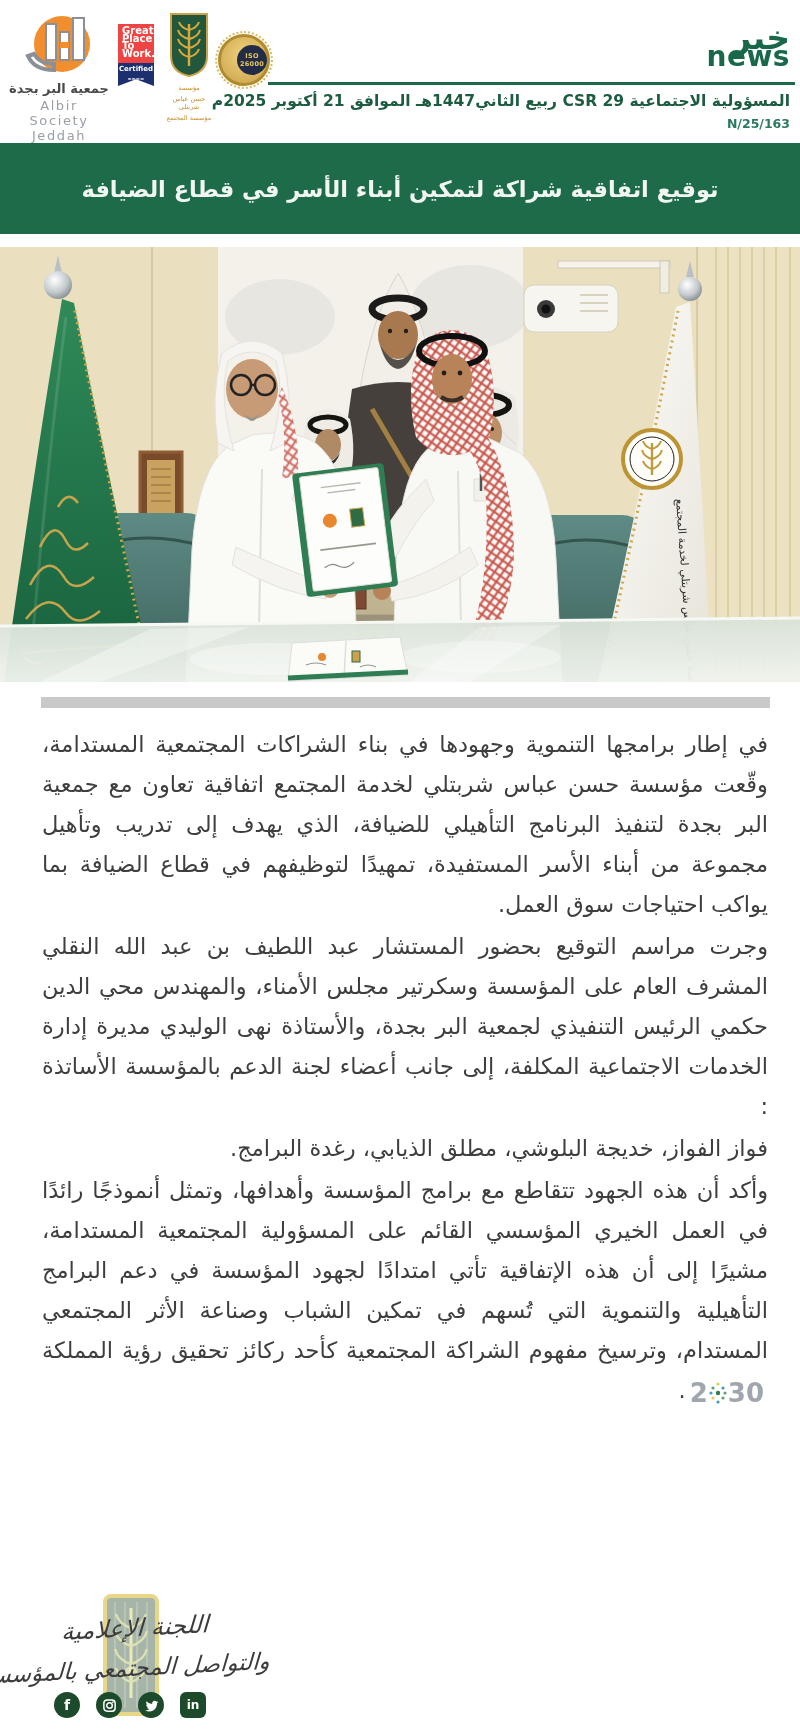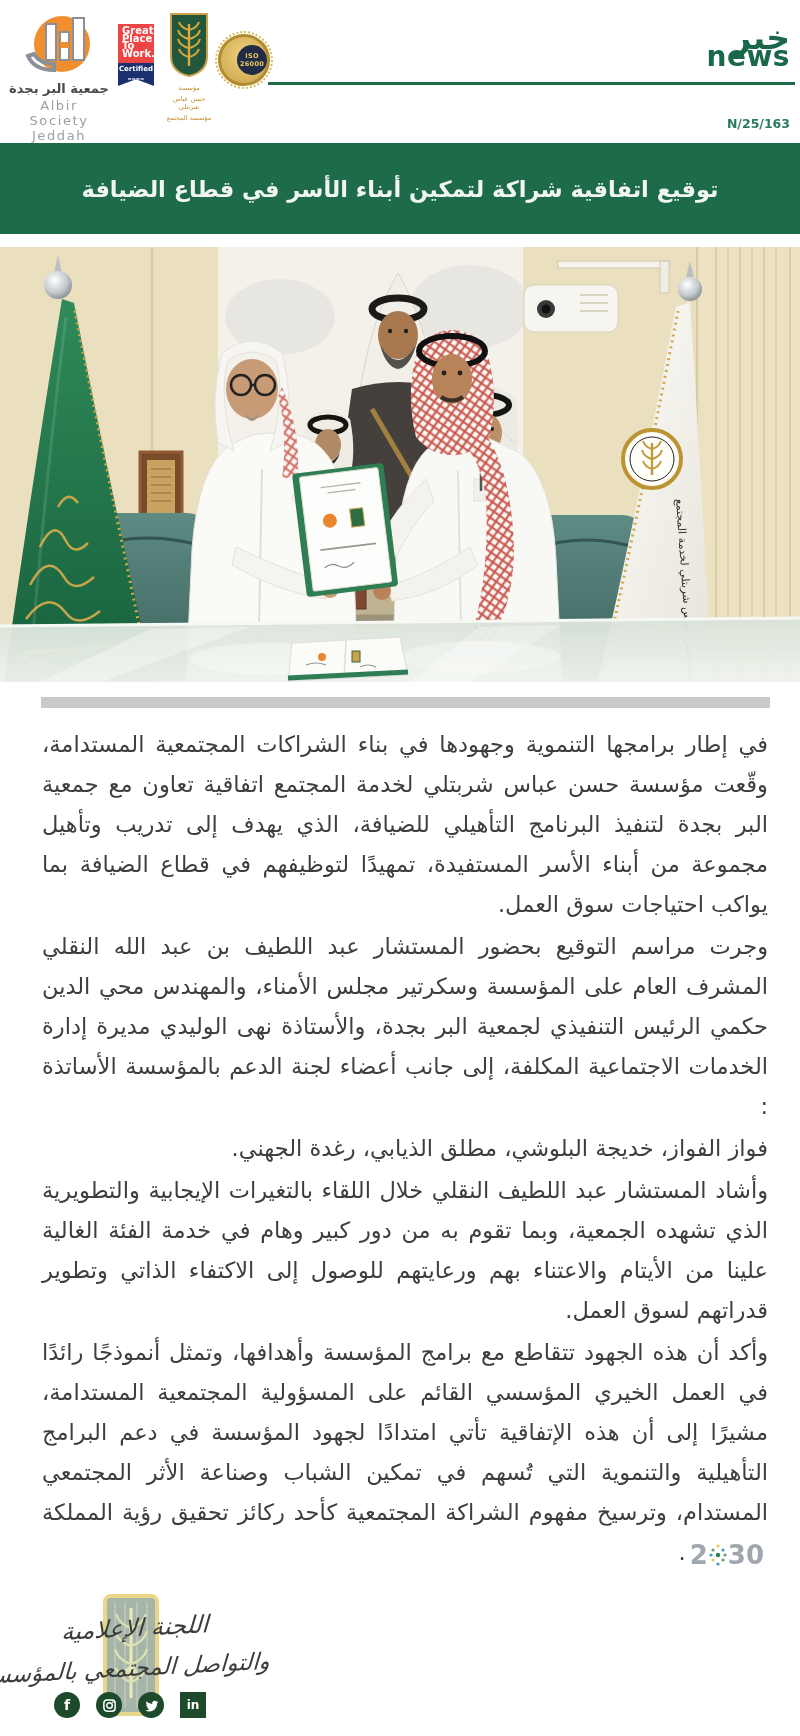--- a/index.html
+++ b/index.html
@@ -48,21 +48,21 @@
   
   .wm-logo{position:absolute;left:103px;top:1594px;width:56px;height:122px;opacity:.82;}
   .callig{position:absolute;direction:rtl;color:#3c3c3c;font-family:"DejaVu Serif",serif;
           font-style:italic;transform:rotate(-3deg) skewX(-6deg);white-space:nowrap;}
   .callig.l1{left:55px;top:1614px;width:160px;text-align:center;font-size:24px;}
   .callig.l2{left:30px;top:1654px;width:240px;text-align:center;font-size:23px;}
   .social{position:absolute;left:54px;top:1692px;display:flex;gap:16px;}
   .sicon{width:26px;height:26px;background:#1c4a2b;color:#fff;display:flex;
          align-items:center;justify-content:center;cursor:pointer;}
   .sicon.round{border-radius:50%;}
-  .sicon.square{border-radius:0;}
+  .sicon.square{border-radius:6px;}
   .sicon .glyph{font-size:14px;font-weight:bold;font-family:"DejaVu Sans",sans-serif;}
   .sicon .glyph.small{font-size:12px;}
 </style>
 </head>
 <body>
 
 <div id="page">
 
   <div class="header">
 
@@ -114,20 +114,21 @@
 
     <div class="iso">
       <div class="inner">ISO 26000</div>
     </div>
 
     <div class="news-ar">خبر</div>
     <div class="news-en">news</div>
   </div>
 
   <div class="hrule"></div>
+  <div class="dateline">المسؤولية الاجتماعية CSR 29 ربيع الثاني1447هـ الموافق 21 أكتوبر 2025م</div>
   <div class="refnum">N/25/163</div>
 
   <div class="banner">
     <h1>توقيع اتفاقية شراكة لتمكين أبناء الأسر في قطاع الضيافة</h1>
   </div>
 
   <div class="photo">
   <svg width="800" height="435" viewBox="0 0 800 435">
     <defs>
       <linearGradient id="flagGreen" x1="0" y1="0" x2="0" y2="1">
@@ -362,22 +363,21 @@
       <path d="M360,420 q8,-4 16,0" stroke="#999" stroke-width="1.2" fill="none"></path>
     </g>
   </svg>
   </div>
 
   <div class="divider"></div>
 
   <div class="article">
     <p>في إطار برامجها التنموية وجهودها في بناء الشراكات المجتمعية المستدامة، وقّعت مؤسسة حسن عباس شربتلي لخدمة المجتمع اتفاقية تعاون مع جمعية البر بجدة لتنفيذ البرنامج التأهيلي للضيافة، الذي يهدف إلى تدريب وتأهيل مجموعة من أبناء الأسر المستفيدة، تمهيدًا لتوظيفهم في قطاع الضيافة بما يواكب احتياجات سوق العمل.</p>
     <p>وجرت مراسم التوقيع بحضور المستشار عبد اللطيف بن عبد الله النقلي المشرف العام على المؤسسة وسكرتير مجلس الأمناء، والمهندس محي الدين حكمي الرئيس التنفيذي لجمعية البر بجدة، والأستاذة نهى الوليدي مديرة إدارة الخدمات الاجتماعية المكلفة، إلى جانب أعضاء لجنة الدعم بالمؤسسة الأساتذة :</p>
-    <p>فواز الفواز، خديجة البلوشي، مطلق الذيابي، رغدة الجهني.</p>
-    <p>وأشاد المستشار عبد اللطيف النقلي خلال اللقاء بالتغيرات الإيجابية والتطويرية الذي تشهده الجمعية، وبما تقوم به من دور كبير وهام في خدمة الفئة الغالية علينا من الأيتام والاعتناء بهم ورعايتهم للوصول إلى الاكتفاء الذاتي وتطوير قدراتهم لسوق العمل.</p>
+    <p>فواز الفواز، خديجة البلوشي، مطلق الذيابي، رغدة البرامج.</p>
     <p><span>وأكد أن هذه الجهود تتقاطع مع برامج المؤسسة وأهدافها، وتمثل أنموذجًا رائدًا في العمل الخيري المؤسسي القائم على المسؤولية المجتمعية المستدامة، مشيرًا إلى أن هذه الإتفاقية تأتي امتدادًا لجهود المؤسسة في دعم البرامج التأهيلية والتنموية التي تُسهم في تمكين الشباب وصناعة الأثر المجتمعي المستدام، وترسيخ مفهوم الشراكة المجتمعية كأحد ركائز تحقيق رؤية المملكة</span><span class="v2030">
           <span class="digit">2</span>
           <svg width="20" height="24" viewBox="0 0 20 24">
             <circle cx="10" cy="3" r="1.6" fill="#e3cf4e"></circle>
             <circle cx="5" cy="7" r="1.6" fill="#58a56f"></circle>
             <circle cx="15" cy="7" r="1.6" fill="#3f9bbf"></circle>
             <circle cx="3" cy="12" r="1.6" fill="#3f9bbf"></circle>
             <circle cx="17" cy="12" r="1.6" fill="#58a56f"></circle>
             <circle cx="10" cy="12" r="2.2" fill="#2e7d53"></circle>
             <circle cx="5" cy="17" r="1.6" fill="#e3cf4e"></circle>

